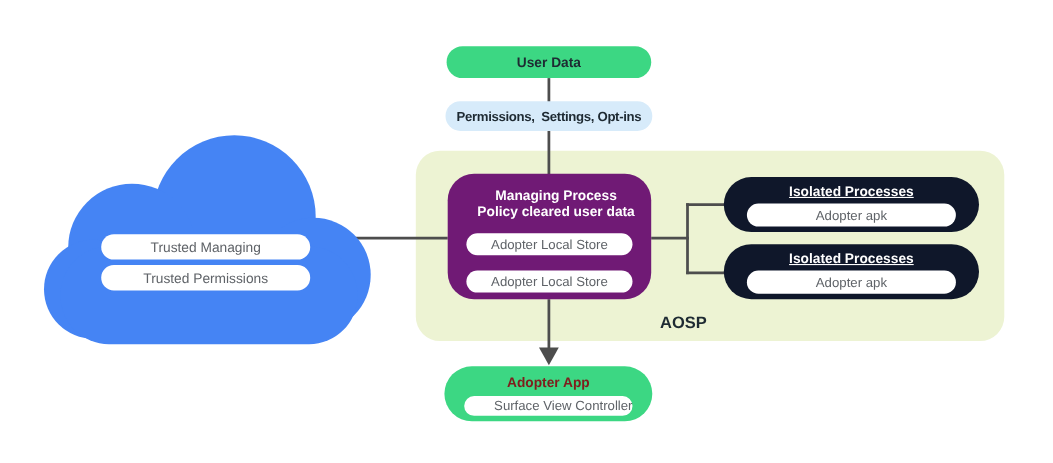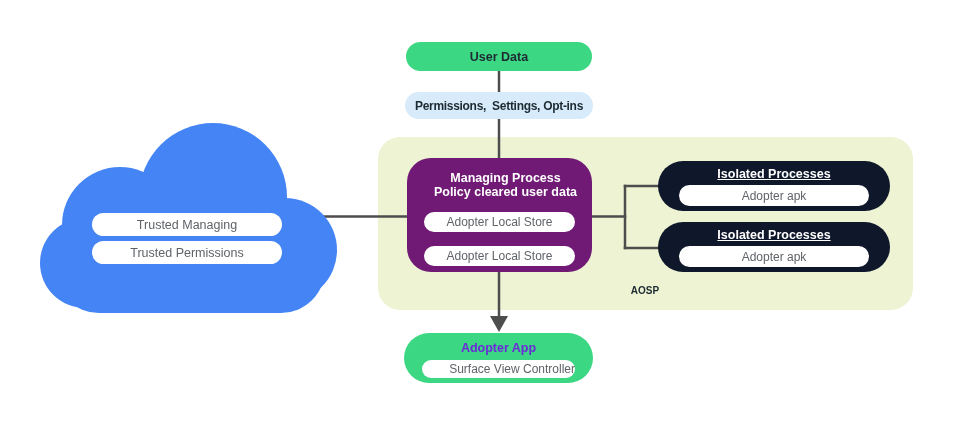--- a/index.html
+++ b/index.html
@@ -26,22 +26,22 @@
   .aosp-container {
     left: 378px; top: 137px;
     width: 535px; height: 173px;
     background: #edf3d3;
     border-radius: 22px;
     z-index: 1;
   }
   .aosp-label {
     left: 600px; top: 285px;
     width: 90px;
-    text-align: center;
-    font-size: 10px;
+    text-align: left;
+    font-size: 15px;
     font-weight: bold;
     color: #1e2a32;
     z-index: 3;
   }
 
   
   .green-node { background: #3cd783; z-index: 3; }
   .user-data {
     left: 406px; top: 42px;
     width: 186px; height: 29px;
@@ -117,21 +117,21 @@
   .adopter-app {
     left: 404px; top: 333px;
     width: 189px; height: 50px;
     border-radius: 25px;
   }
   .app-title {
     padding-top: 8px;
     text-align: center;
     font-size: 12.5px;
     font-weight: bold;
-    color: #6d28d9;
+    color: #7f1d1d;
   }
   .app-pill { left: 18px; top: 27px; width: 153px; height: 18px; border-radius: 9px; justify-content: flex-end; }
 
   
   .cloud-title {
     left: 84px; top: 183px;
     width: 210px;
     text-align: center;
     color: #ffffff;
     font-size: 13.5px;

